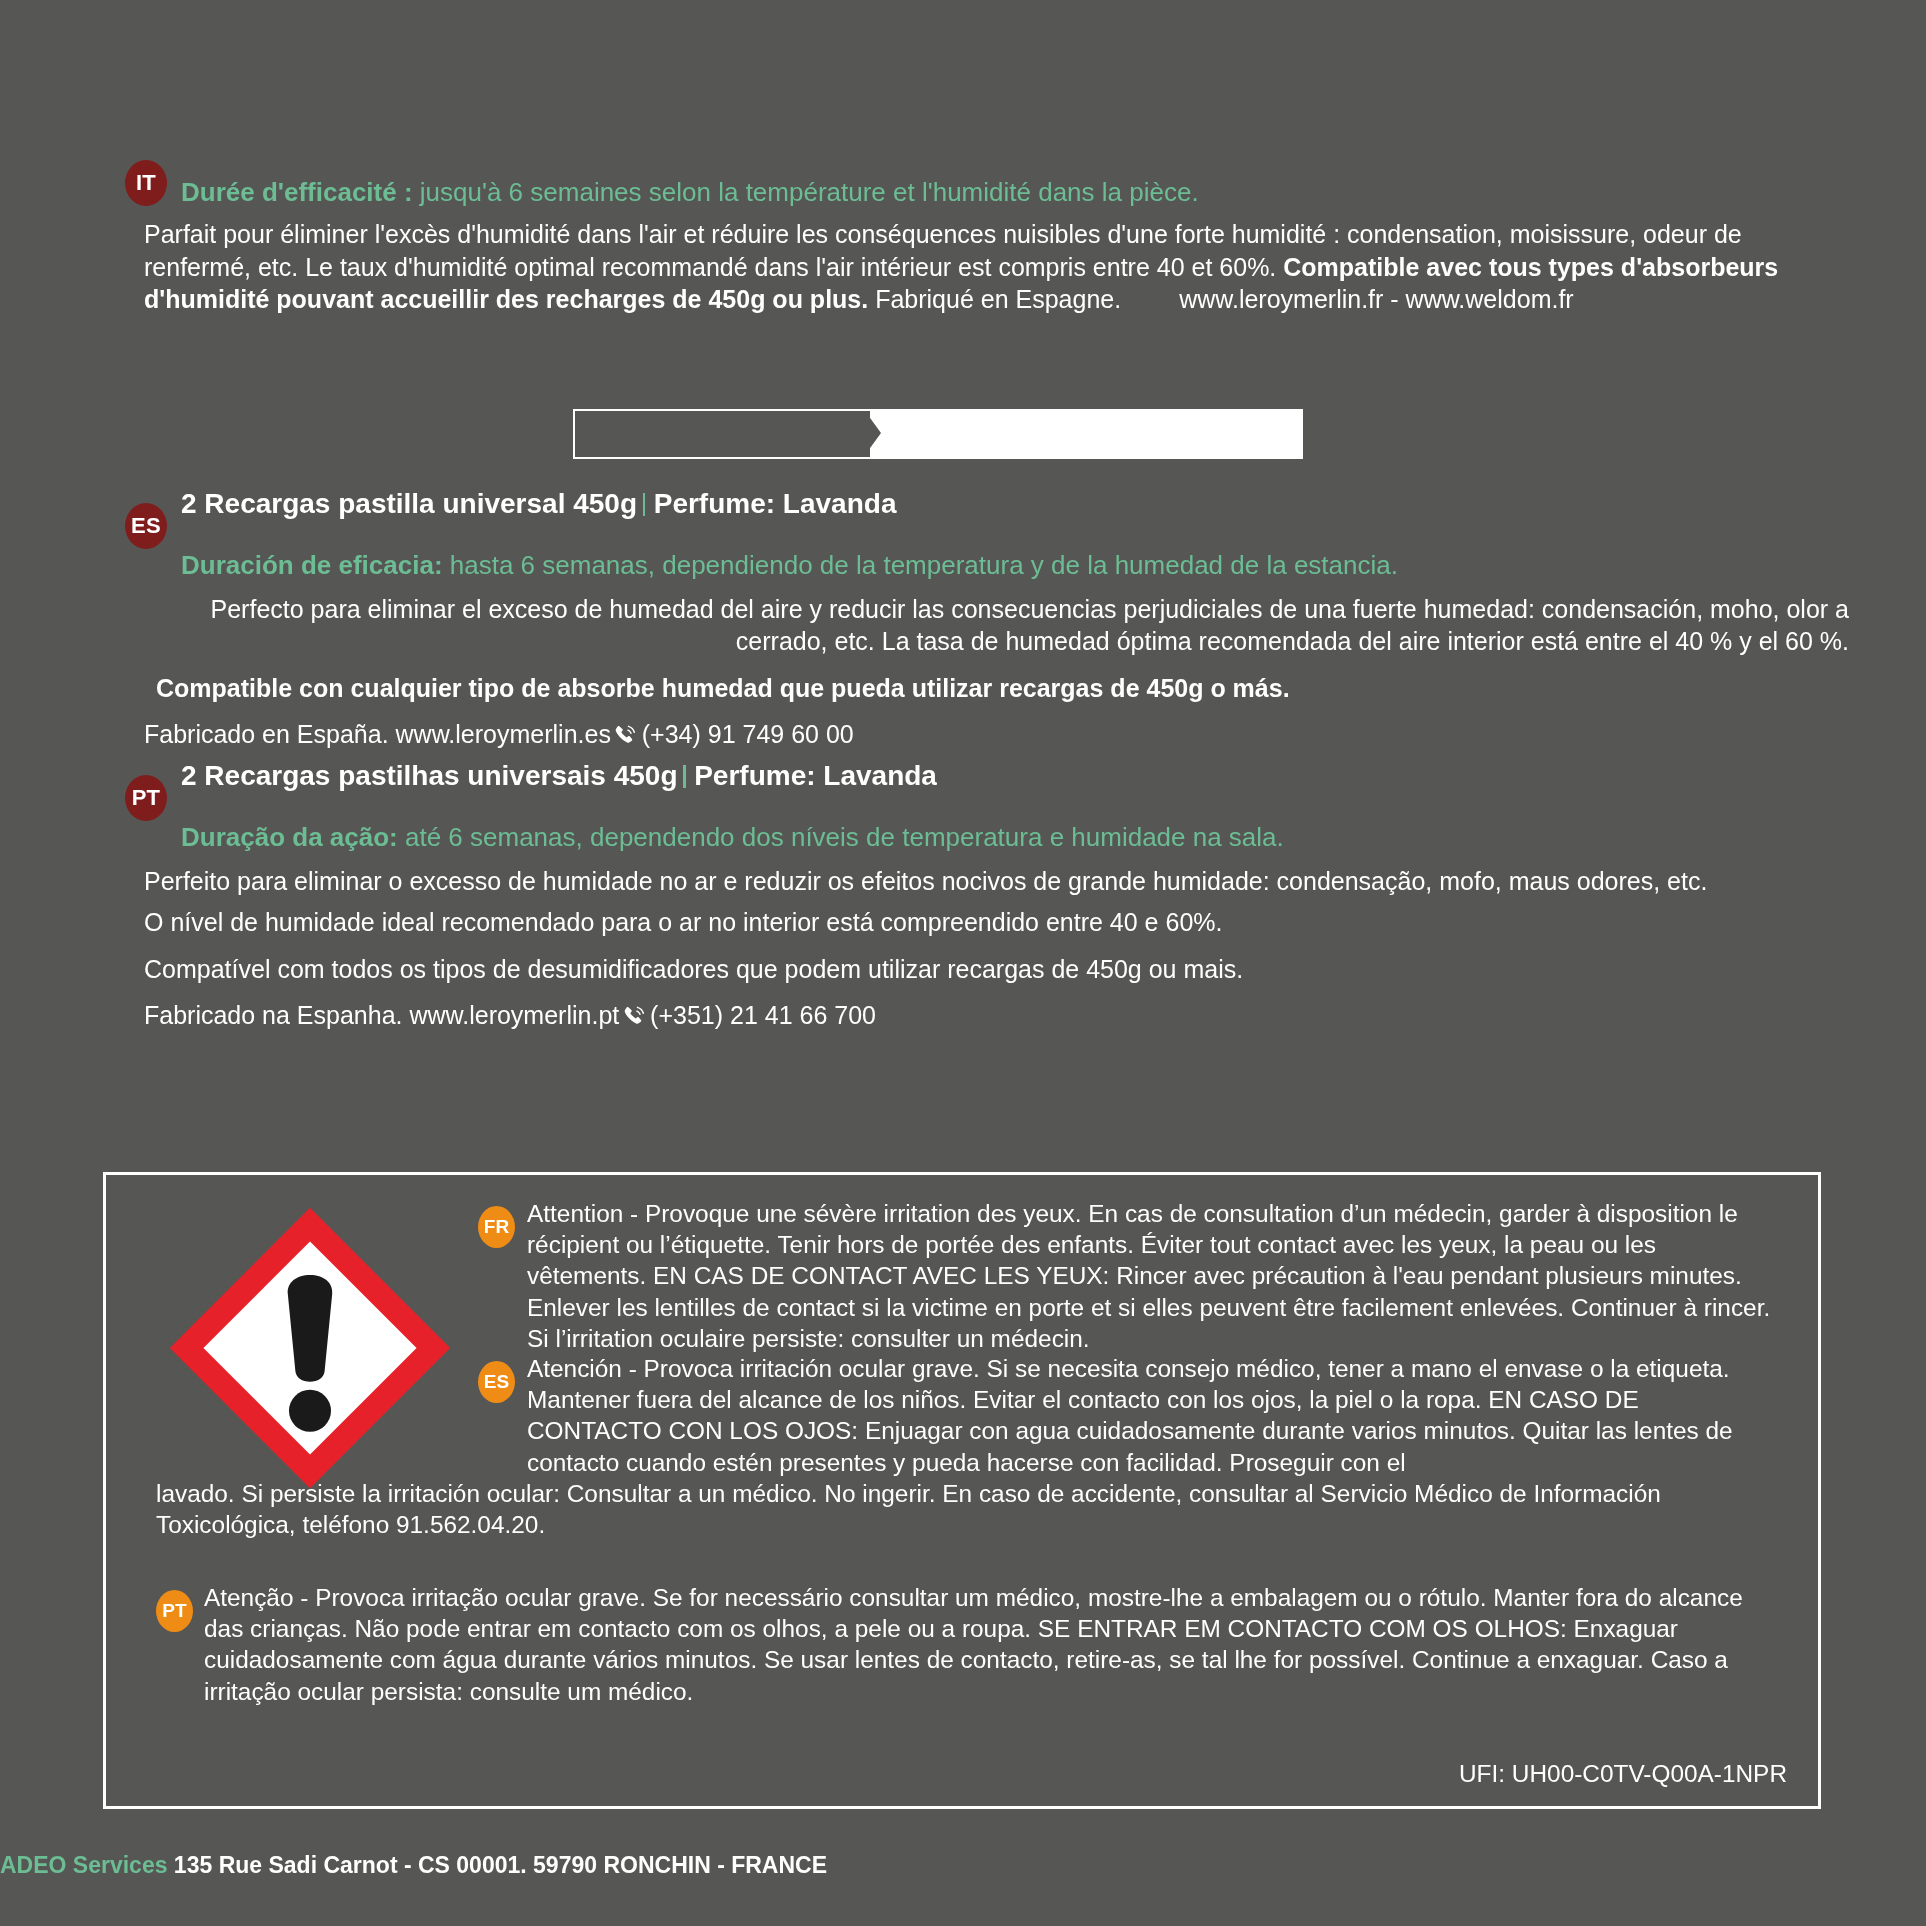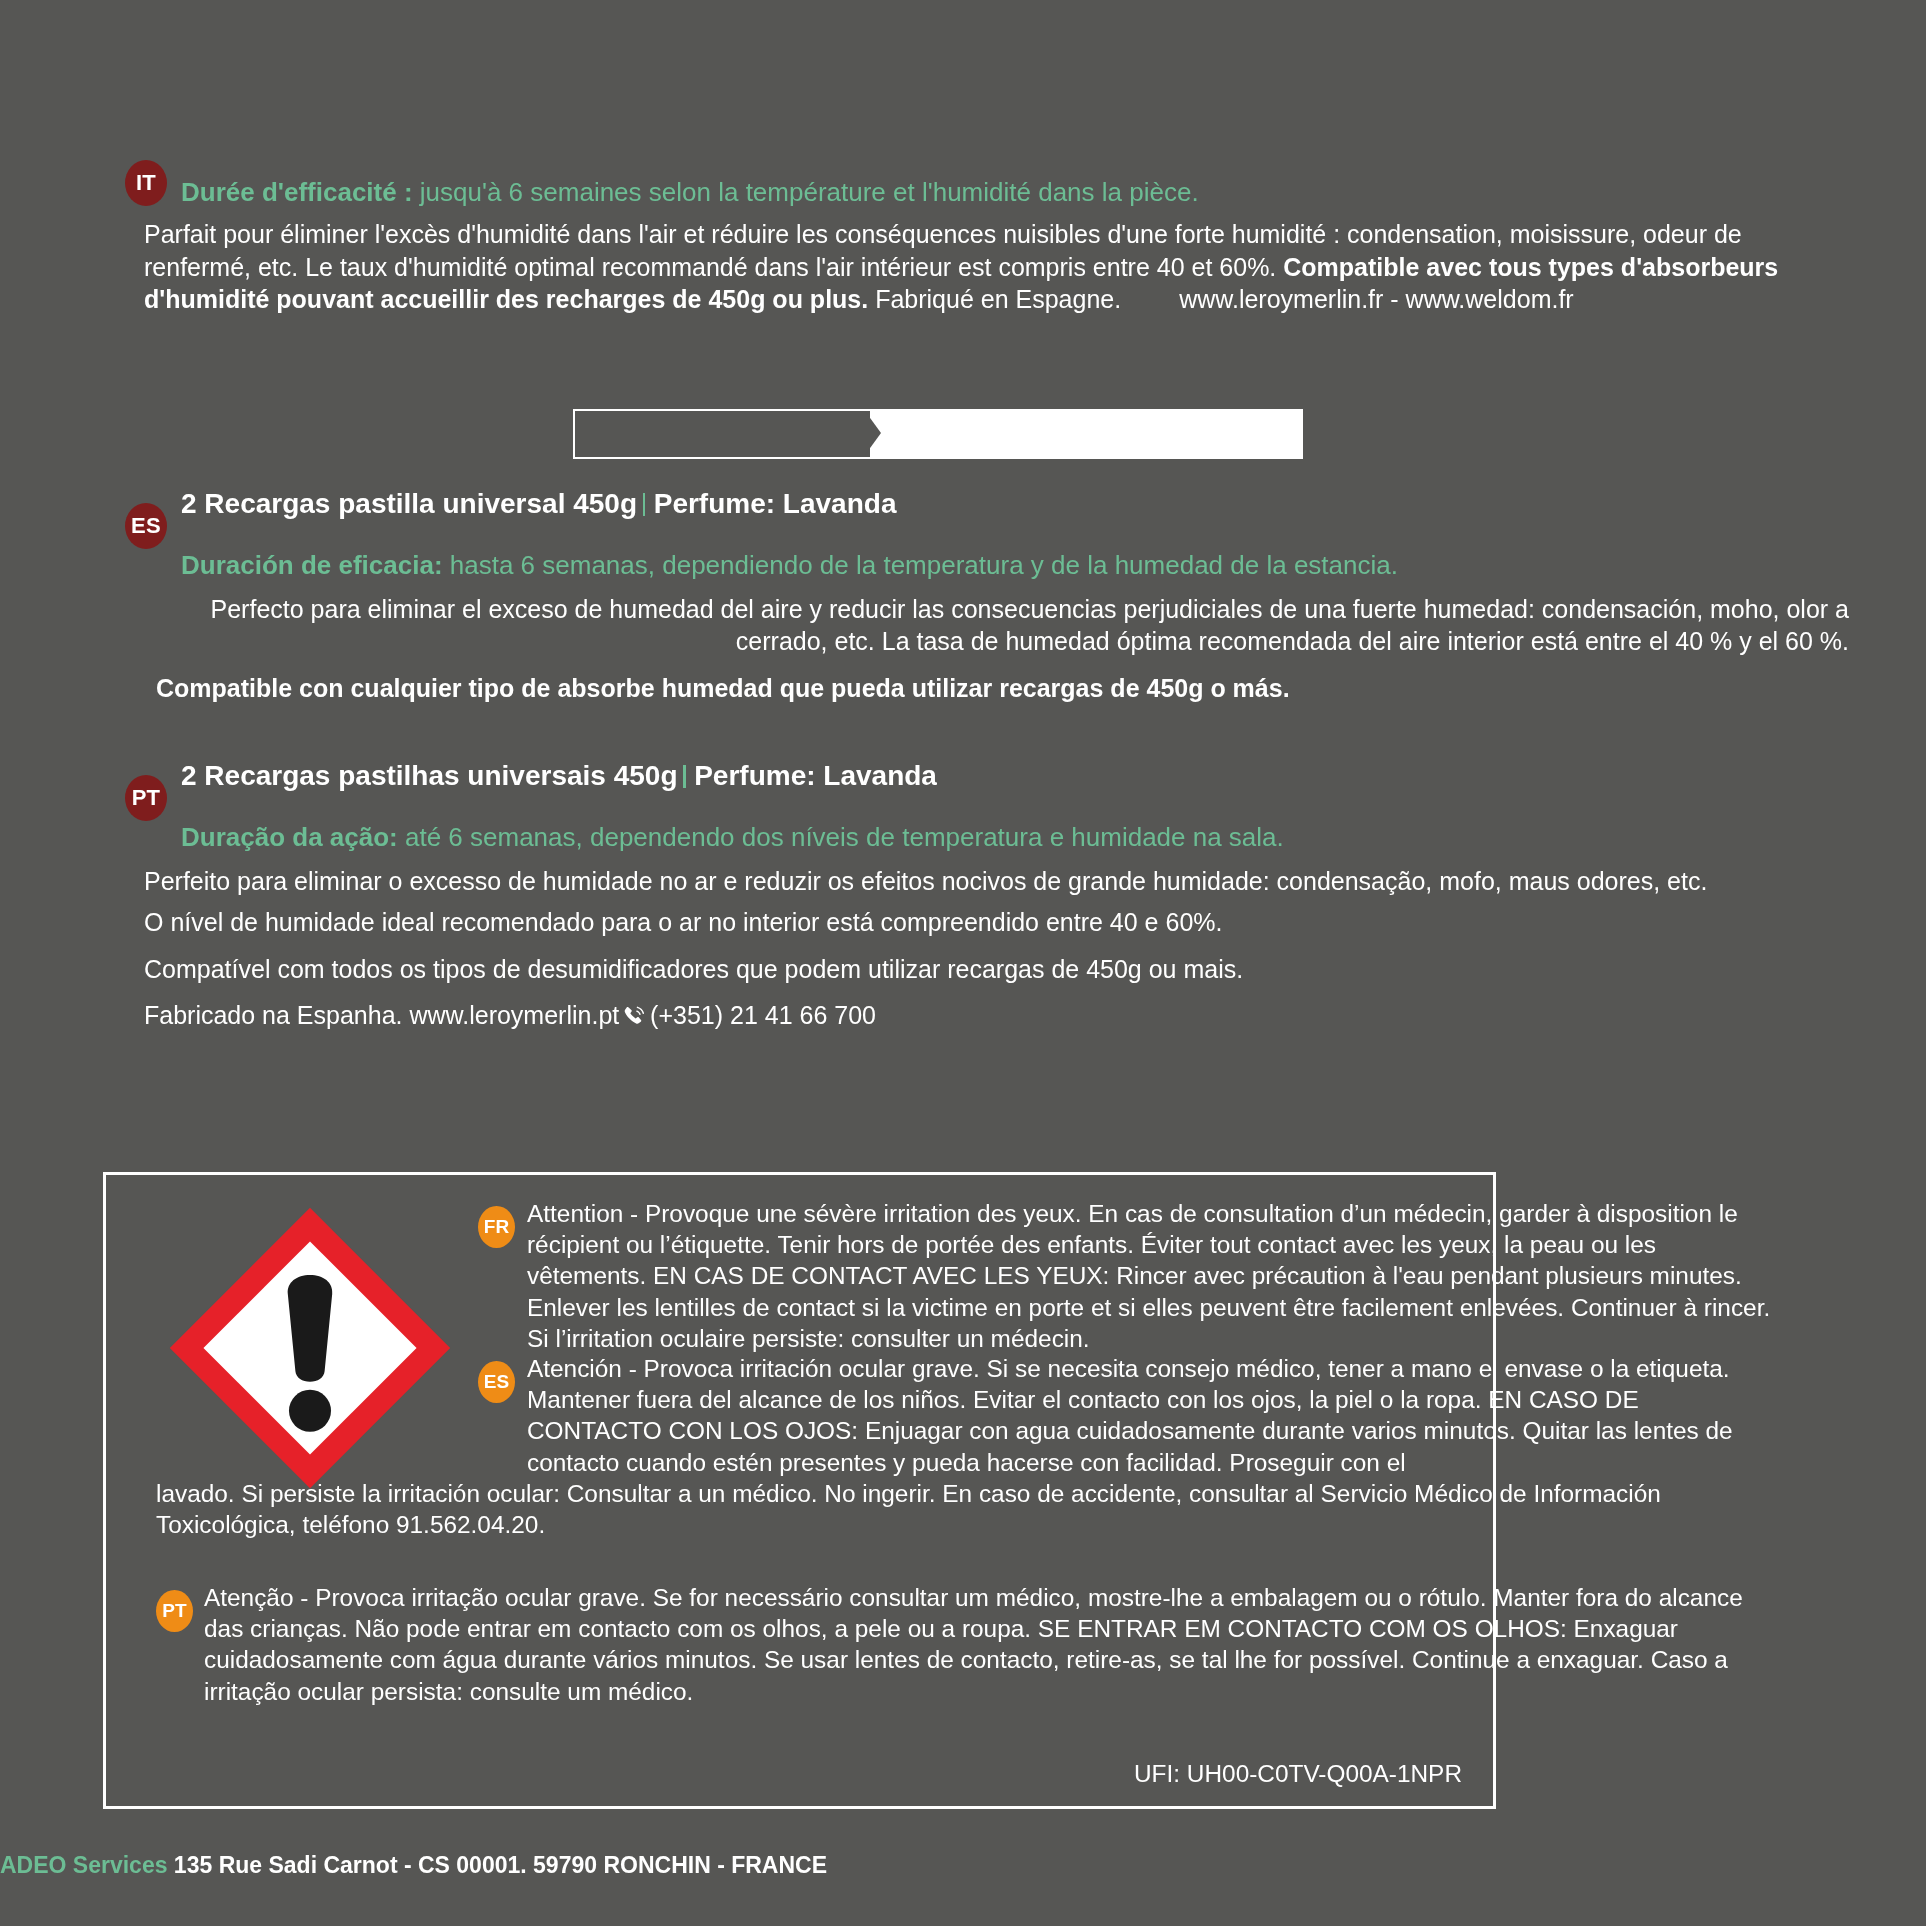--- a/index.html
+++ b/index.html
@@ -120,21 +120,21 @@
     border-bottom: 22.5px solid transparent;
     border-left: 16.7px solid #565654;
     z-index: 3;
   }
 
   
   #warning-box {
     position: absolute;
     left: 103px;
     top: 1172px;
-    width: 1393px;
+    width: 1718px;
     height: 637px;
     border: 3.9px solid #ffffff;
     box-sizing: border-box;
   }
   #ghs-pictogram {
     position: absolute;
     left: 58px;
     top: 27px;
     width: 292px;
     height: 292px;
@@ -198,20 +198,25 @@
     <div id="phone-arrow"></div>
     <div id="phone-service"></div>
   </div>
 
   <div class="lang-block" style="top:488px;">
     <div class="badge green" style="top:15.4px;">ES</div>
     <div class="title-line"><span>2 Recargas pastilla universal 450g</span><span class="title-sep"></span><span>Perfume: Lavanda</span></div>
     <div class="duration-line"><b>Duración de eficacia:</b><span> hasta 6 semanas, dependiendo de la temperatura y de la humedad de la estancia.</span></div>
     <div class="body-par" style="margin-top:11.6px;text-align:right;">Perfecto para eliminar el exceso de humedad del aire y reducir las consecuencias perjudiciales de una fuerte humedad: condensación, moho, olor a cerrado, etc. La tasa de humedad óptima recomendada del aire interior está entre el 40 % y el 60 %.</div>
     <div class="body-par" style="margin-top:14px;font-weight:bold;margin-left:12px;">Compatible con cualquier tipo de absorbe humedad que pueda utilizar recargas de 450g o más.</div>
+    <div class="body-par" style="margin-top:14px;"><span>Fabricado en España. www.leroymerlin.es</span><span class="phone-icon"><svg width="24.4" height="24.4" viewBox="0 0 24 24" fill="#ffffff">
+            <path d="M6.2 3.3c-.5-.4-1.2-.3-1.6.2L3.2 5.3c-.6.8-.7 1.9-.3 2.8 1 2.2 2.6 4.5 4.6 6.4 2 2 4.2 3.6 6.4 4.6.9.4 2 .3 2.8-.3l1.8-1.4c.5-.4.6-1.1.2-1.6l-2.1-2.6c-.4-.5-1.1-.6-1.6-.2l-1.6 1.2c-1-.6-2-1.4-2.9-2.3-.9-.9-1.7-1.9-2.3-2.9l1.2-1.6c.4-.5.3-1.2-.2-1.6L6.2 3.3z"></path>
+            <path d="M15.4 2.6c-.4-.1-.8.1-.9.5-.1.4.1.8.5.9 2.6.7 4.6 2.7 5.3 5.3.1.4.5.6.9.5.4-.1.6-.5.5-.9-.8-3.1-3.2-5.5-6.3-6.3z"></path>
+            <path d="M14.8 6.3c-.4-.1-.8.1-.9.5-.1.4.1.8.5.9 1.2.4 2.2 1.4 2.6 2.6.1.4.5.6.9.5.4-.1.6-.5.5-.9-.6-1.7-1.9-3-3.6-3.6z"></path>
+          </svg></span><span>(+34) 91 749 60 00</span></div>
   </div>
 
   <div class="lang-block" style="top:760px;">
     <div class="badge green" style="top:15.4px;">PT</div>
     <div class="title-line"><span>2 Recargas pastilhas universais 450g</span><span class="title-sep"></span><span>Perfume: Lavanda</span></div>
     <div class="duration-line"><b>Duração da ação:</b><span> até 6 semanas, dependendo dos níveis de temperatura e humidade na sala.</span></div>
     <div class="body-par" style="margin-top:11.6px;">Perfeito para eliminar o excesso de humidade no ar e reduzir os efeitos nocivos de grande humidade: condensação, mofo, maus odores, etc.</div>
     <div class="body-par" style="margin-top:9px;">O nível de humidade ideal recomendado para o ar no interior está compreendido entre 40 e 60%.</div>
     <div class="body-par" style="margin-top:14px;font-weight:normal;">Compatível com todos os tipos de desumidificadores que podem utilizar recargas de 450g ou mais.</div>
     <div class="body-par" style="margin-top:14px;"><span>Fabricado na Espanha. www.leroymerlin.pt</span><span class="phone-icon"><svg width="24.4" height="24.4" viewBox="0 0 24 24" fill="#ffffff">

